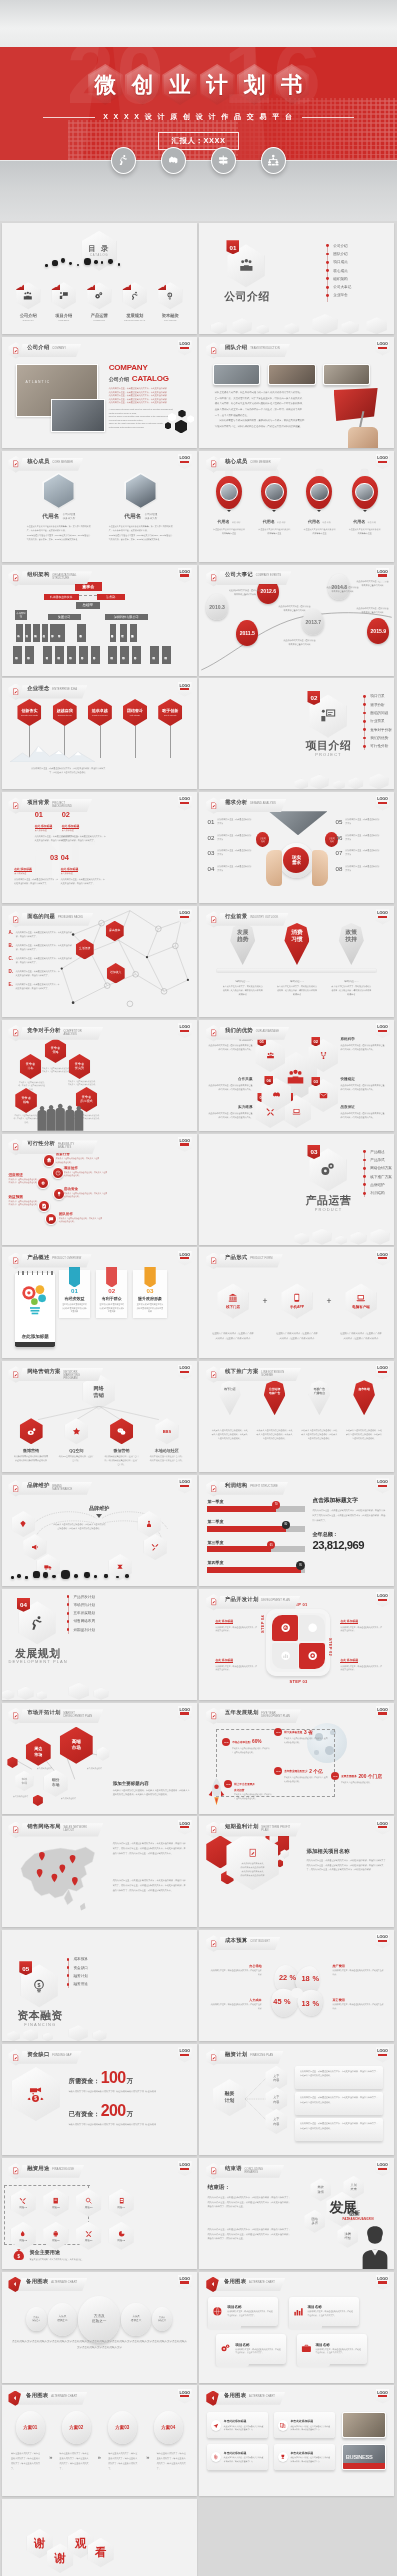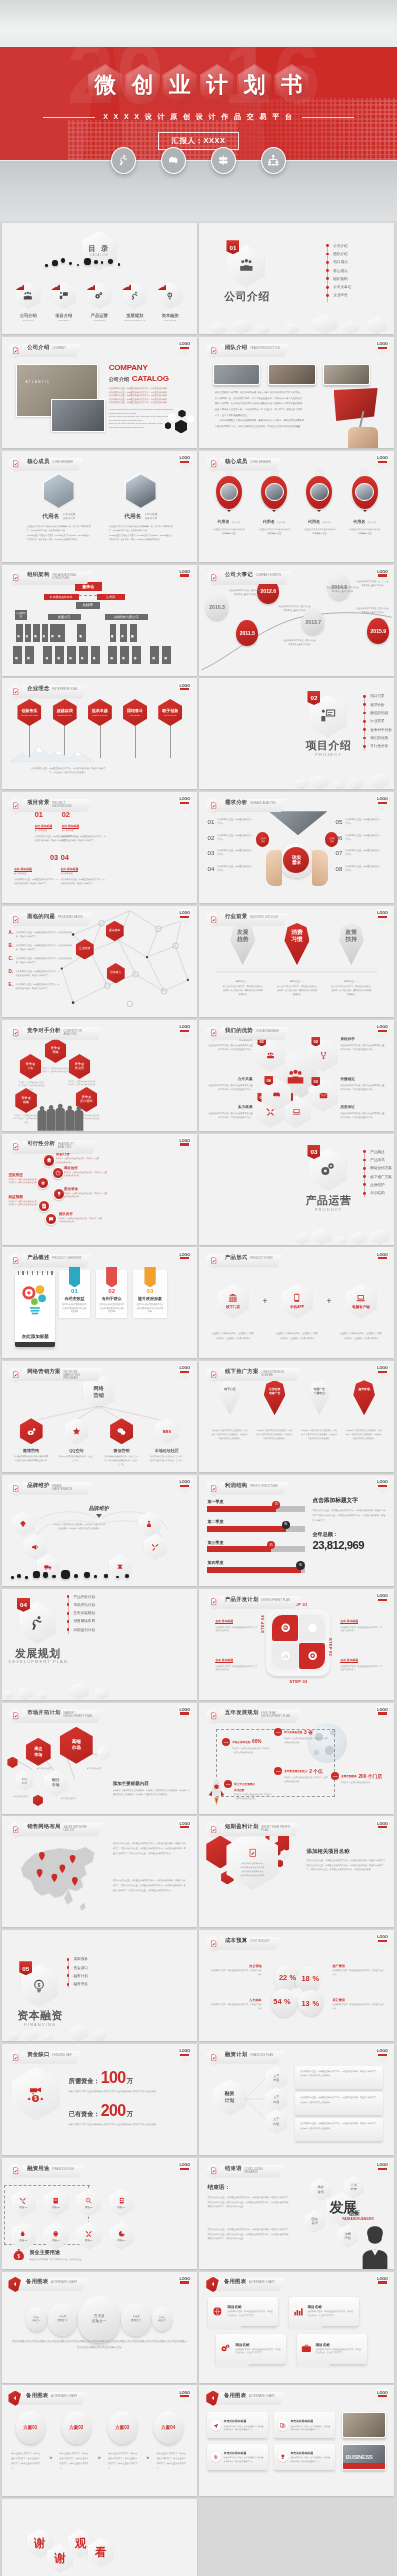--- a/index.html
+++ b/index.html
@@ -2044,21 +2044,21 @@
       <span style="position:absolute;left:8px;top:0;width:25px;height:28px;border-radius:50% 50% 45% 55%/60% 60% 40% 40%;background:linear-gradient(160deg,#fbfbfb,#e0e0e0);box-shadow:0 1.1px 2.3px rgba(0,0,0,.14);transform:rotate(-14deg)"></span>
       <span style="position:absolute;left:29.5px;top:1.1px;width:24px;height:27px;border-radius:50% 50% 55% 45%/60% 60% 40% 40%;background:linear-gradient(160deg,#fbfbfb,#e0e0e0);box-shadow:0 1.1px 2.3px rgba(0,0,0,.14);transform:rotate(16deg)"></span>
       <span style="position:absolute;left:4.5px;top:24px;width:27px;height:28px;border-radius:45% 55% 50% 50%/40% 40% 60% 60%;background:linear-gradient(160deg,#fbfbfb,#e0e0e0);box-shadow:0 1.1px 2.3px rgba(0,0,0,.14);transform:rotate(10deg)"></span>
       <span style="position:absolute;left:32px;top:25px;width:25px;height:26px;border-radius:55% 45% 50% 50%/40% 40% 60% 60%;background:linear-gradient(160deg,#fbfbfb,#e0e0e0);box-shadow:0 1.1px 2.3px rgba(0,0,0,.14);transform:rotate(-12deg)"></span>
       <span style="position:absolute;left:25px;top:23px;width:11.3px;height:10.2px;border-radius:50%;background:#f5f5f5"></span>
       <span style="position:absolute;left:12.5px;top:8px;font-size:7.4px;font-weight:800;color:#cc2b28">22</span>
 
       <span style="position:absolute;left:23px;top:8px;font-size:7.4px;font-weight:800;color:#cc2b28">%</span>
       <span style="position:absolute;left:35px;top:9px;font-size:7.4px;font-weight:800;color:#cc2b28">18</span>
       <span style="position:absolute;left:46px;top:9px;font-size:7.4px;font-weight:800;color:#cc2b28">%</span>
-      <span style="position:absolute;left:6.8px;top:32px;font-size:7.4px;font-weight:800;color:#cc2b28">54</span>
+      <span style="position:absolute;left:6.8px;top:32px;font-size:7.4px;font-weight:800;color:#cc2b28">45</span>
       <span style="position:absolute;left:17.6px;top:32px;font-size:7.4px;font-weight:800;color:#cc2b28">%</span>
       <span style="position:absolute;left:35px;top:34px;font-size:7.4px;font-weight:800;color:#cc2b28">13</span>
       <span style="position:absolute;left:46px;top:34px;font-size:7.4px;font-weight:800;color:#cc2b28">%</span>
     </div>
     <div style="position:absolute;left:10.2px;top:34px;width:52px;text-align:right">
       <div style="font-size:3.1px;font-weight:700;color:#cc2b28">办公场地</div>
       <div style="font-size:1.9px;line-height:2;color:#8c8c8c;margin-top:1.1px">您的内容打在这里，或者通过复制您的文本后，在此框中选择粘贴</div>
     </div>
     <div style="position:absolute;left:10.2px;top:68px;width:52px;text-align:right">
       <div style="font-size:3.1px;font-weight:700;color:#cc2b28">人力成本</div>

